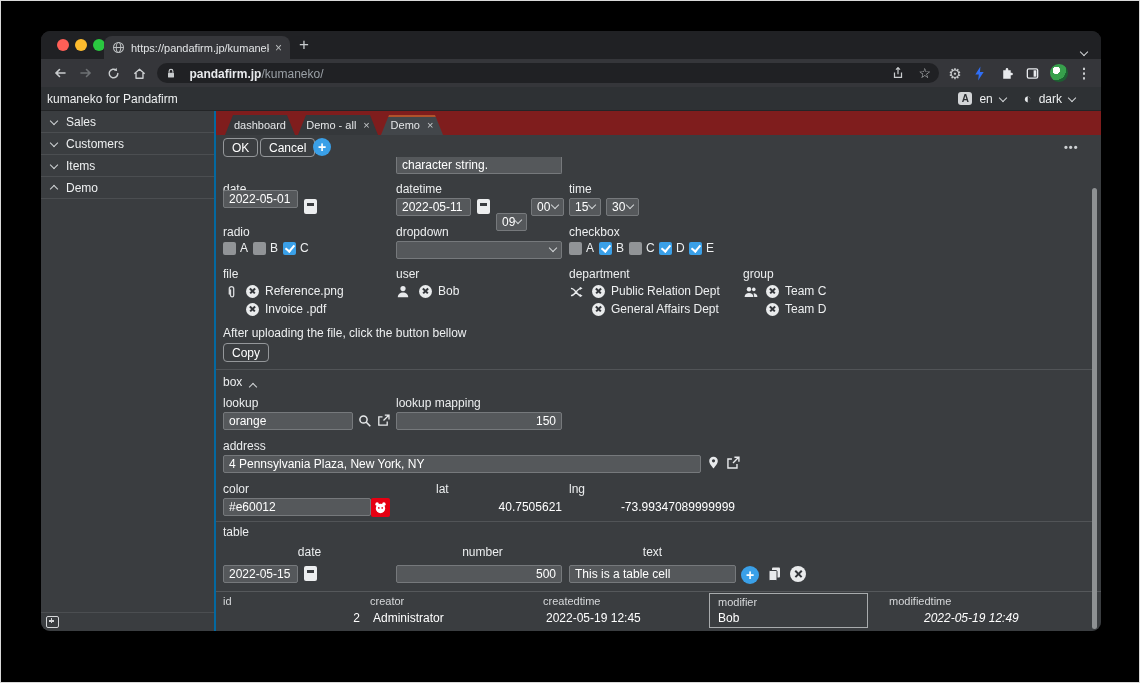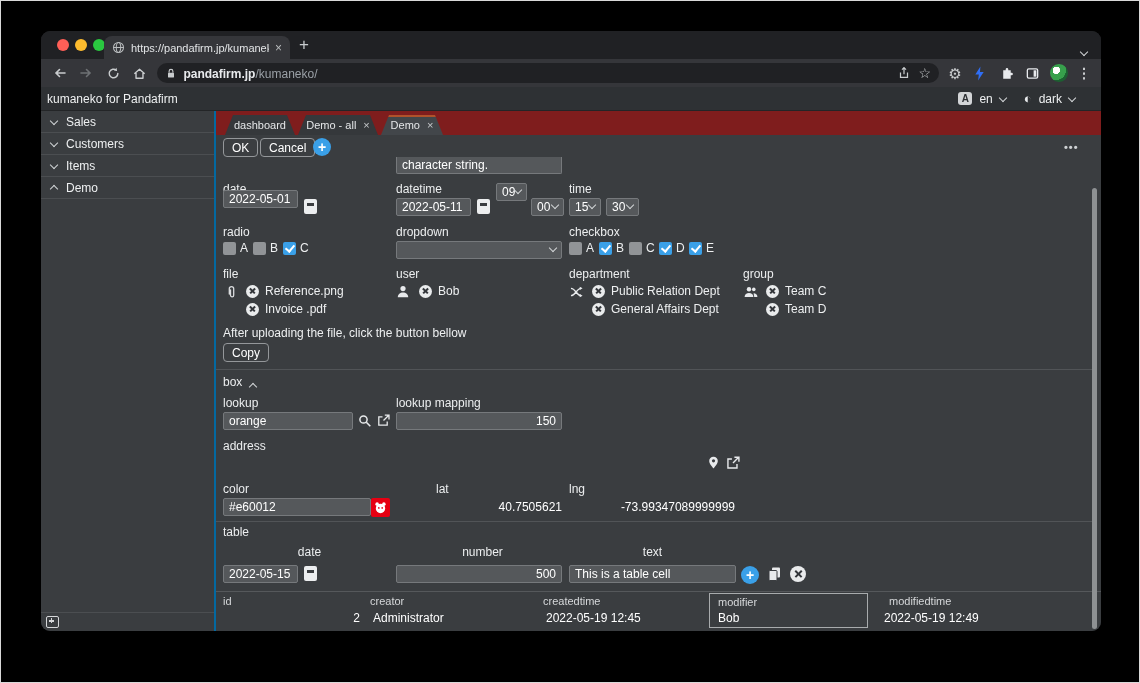--- a/index.html
+++ b/index.html
@@ -13,21 +13,21 @@
   .tl.r{left:16px;background:#ff5f57;} .tl.y{left:34px;background:#febc2e;} .tl.g{left:52px;background:#2ac840;}
   .chrome-tab{position:absolute;left:63px;top:5px;width:186px;height:23px;background:#35363a;
               border-radius:8px 8px 0 0;display:flex;align-items:center;padding:0 8px;box-sizing:border-box;gap:6px;}
   .tab-title{font-size:11px;color:#e3e5e7;white-space:nowrap;overflow:hidden;flex:1;}
   .tab-close{font-size:12px;color:#b9bcbe;line-height:1;}
   .newtab{position:absolute;left:258px;top:4px;font-size:17px;color:#c8cbce;}
   .strip-chev{position:absolute;right:14px;top:10px;}
   
   .toolbar{height:28px;background:#35363a;display:flex;align-items:center;padding:0 10px;gap:9px;flex:none;}
   .pill{height:20px;width:799px;background:#202124;border-radius:10px;display:flex;align-items:center;
-        padding:0 8px;box-sizing:border-box;gap:6px;}
+        padding:0 8px;box-sizing:border-box;gap:12px;}
   .pill .host{font-size:12px;color:#e8eaed;font-weight:bold;}
   .pill .path{font-size:12px;color:#9aa0a6;}
   .pill .sp{flex:1;}
   .t-ic{display:flex;align-items:center;justify-content:center;width:18px;height:18px;}
   .glyph{color:#c9ccce;font-size:14px;line-height:1;}
   .avatar{width:18px;height:18px;border-radius:50%;
           background:radial-gradient(circle at 35% 35%, #ffffff 0 22%, #37a04c 23% 58%, #1c5f31 59%);}
   
   .app-header{height:24px;background:#2e3134;border-bottom:1px solid #232527;display:flex;align-items:center;
               padding:0 26px 0 6px;box-sizing:border-box;flex:none;}
@@ -239,21 +239,21 @@
 
       <div class="inp" style="left:180px;top:46px;width:166px;height:17px;border-top:none;border-radius:0 0 2px 2px;">character string.</div>
 
       <div class="lbl" style="left:7px;top:71px;">date</div>
       <div class="inp" style="left:7px;top:79px;width:75px;">2022-05-01</div>
       <span class="cal" style="left:88px;top:88px;"></span>
 
       <div class="lbl" style="left:180px;top:71px;">datetime</div>
       <div class="inp" style="left:180px;top:87px;width:75px;">2022-05-11</div>
       <span class="cal" style="left:261px;top:88px;"></span>
-      <div class="sel" style="left:280px;top:72px;width:31px;">
+      <div class="sel" style="left:280px;top:102px;width:31px;">
         <span>09</span>
             <span class="chev"></span>
           </div>
       <div class="sel" style="left:315px;top:87px;width:33px;">
         <span>00</span>
             <span class="chev"></span>
           </div>
 
       <div class="lbl" style="left:353px;top:71px;">time</div>
       <div class="sel" style="left:353px;top:87px;width:32px;">
@@ -387,20 +387,21 @@
         <svg width="13" height="13" viewBox="0 0 13 13">
               <path d="M5.5 2.8H1.8v8.4h8.4V7.5" stroke="#e8eaec" stroke-width="1.3" fill="none"></path>
               <path d="M6.5 6.5 11.5 1.5M7.8 1.2H12v4.2" stroke="#e8eaec" stroke-width="1.3" fill="none"></path>
             </svg>
           </span>
 
       <div class="lbl" style="left:180px;top:285px;">lookup mapping</div>
       <div class="inp num" style="left:180px;top:301px;width:166px;">150</div>
 
       <div class="lbl" style="left:7px;top:328px;">address</div>
+      <div class="inp" style="left:7px;top:344px;width:478px;">4 Pennsylvania Plaza, New York, NY</div>
       <span class="ic" style="left:491px;top:345px;">
         <svg width="13" height="14" viewBox="0 0 13 14">
               <path d="M6.5 0.8C4 0.8 2.2 2.7 2.2 5c0 3 4.3 7.4 4.3 7.4S10.8 8 10.8 5c0-2.3-1.8-4.2-4.3-4.2z" fill="#e8eaec"></path>
               <circle cx="6.5" cy="4.8" r="1.6" fill="#3a3d40"></circle>
             </svg>
           </span>
       <span class="ic" style="left:510px;top:345px;">
         <svg width="14" height="14" viewBox="0 0 13 13">
               <path d="M5.5 2.8H1.8v8.4h8.4V7.5" stroke="#e8eaec" stroke-width="1.3" fill="none"></path>
               <path d="M6.5 6.5 11.5 1.5M7.8 1.2H12v4.2" stroke="#e8eaec" stroke-width="1.3" fill="none"></path>
@@ -450,20 +451,20 @@
         <div class="fval" style="left:7px;width:137px;text-align:right;">2</div>
         <div class="flbl" style="left:154px;">creator</div>
         <div class="fval" style="left:157px;">Administrator</div>
         <div class="flbl" style="left:327px;">createdtime</div>
         <div class="fval" style="left:330px;">2022-05-19 12:45</div>
         <div class="mod-box">
           <div class="flbl" style="left:8px;top:2px;">modifier</div>
           <div class="fval" style="left:8px;top:17px;">Bob</div>
         </div>
         <div class="flbl" style="left:673px;">modifiedtime</div>
-        <div class="fval" style="left:668px;">2022-05-19 12:49</div>
+        <div class="fval" style="left:708px;font-style:italic;">2022-05-19 12:49</div>
       </div>
 
       <div class="scroll-thumb"></div>
     </div>
   </div>
  </div>
 </div>
 
 </body></html>

